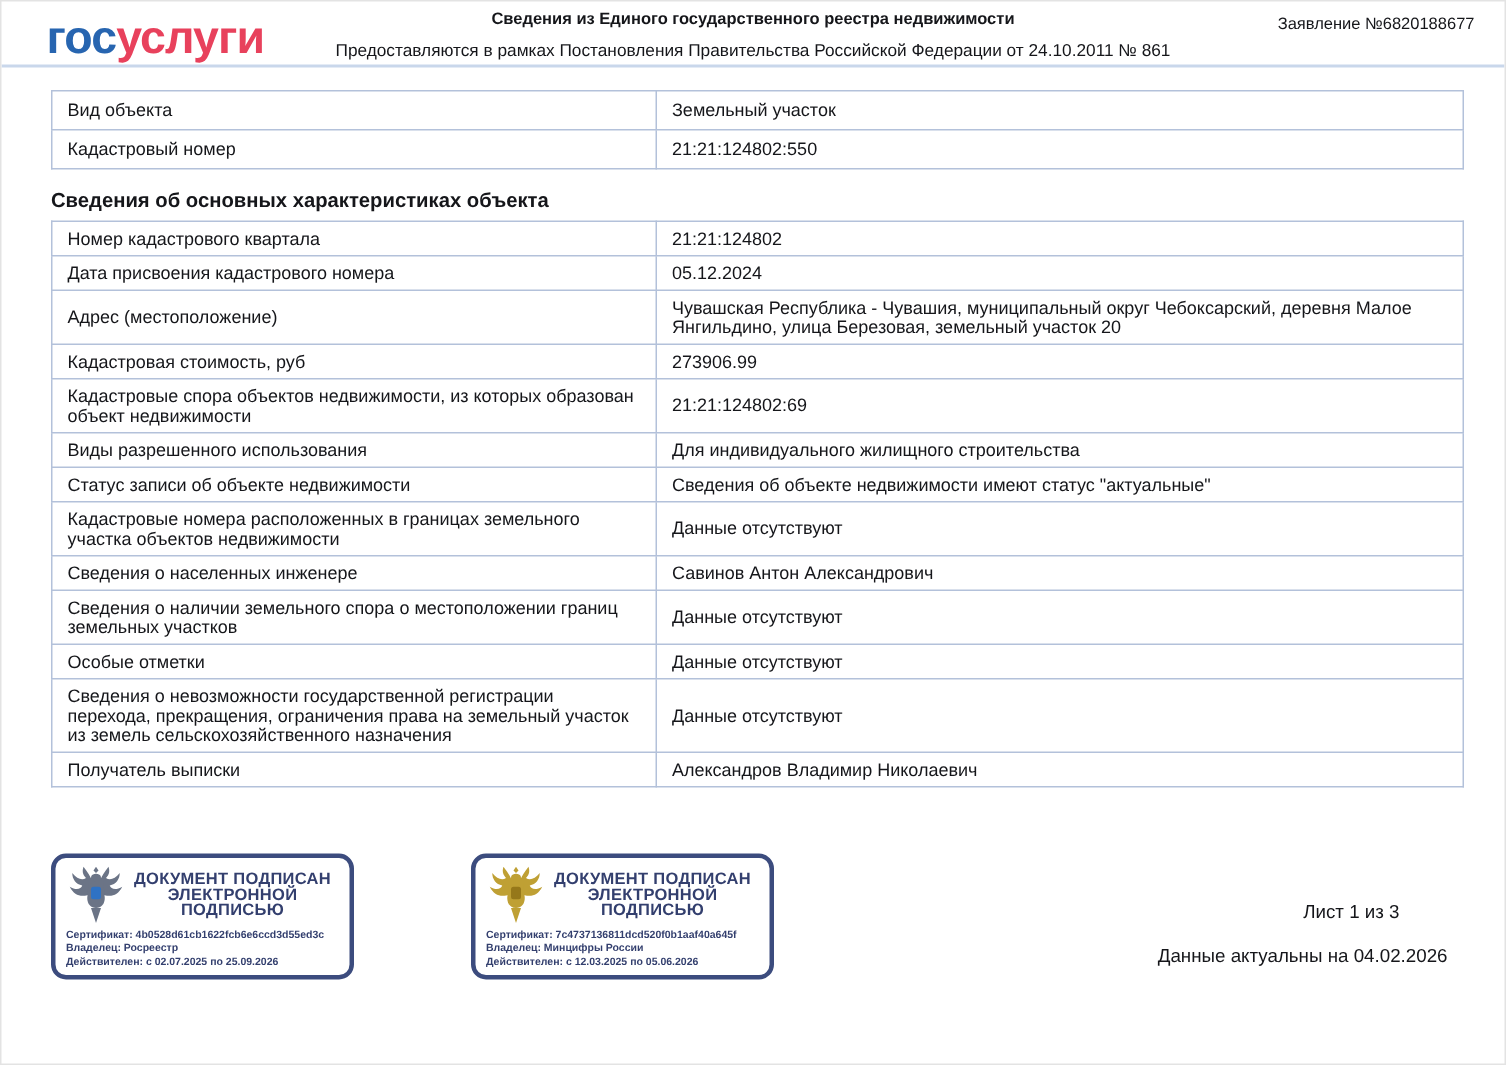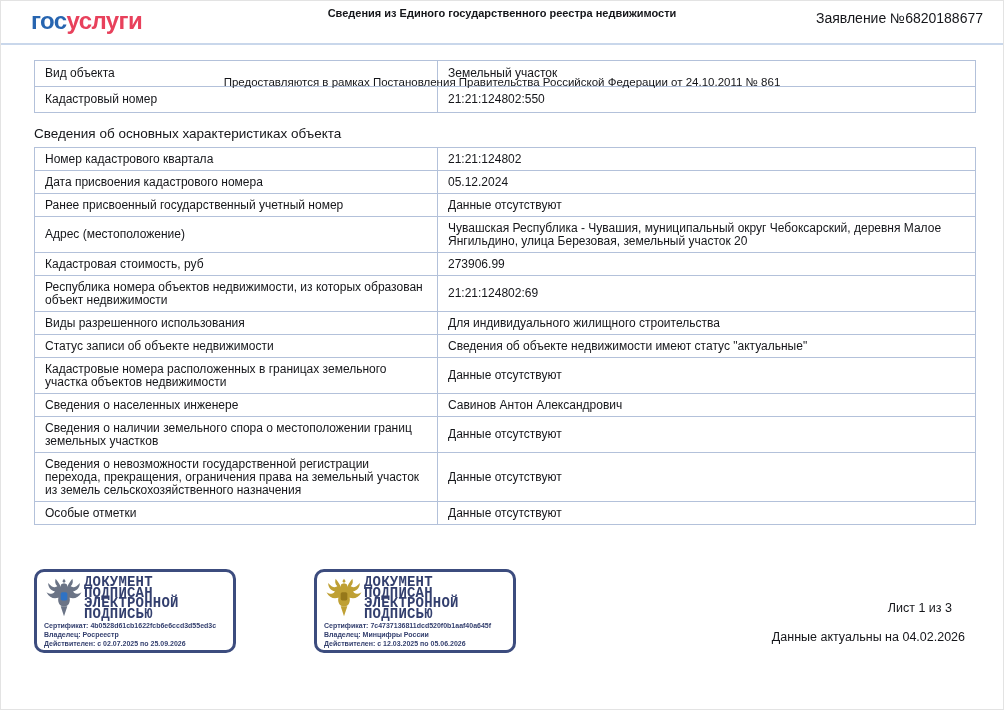--- a/index.html
+++ b/index.html
@@ -8,54 +8,54 @@
     width:1004px; height:710px;
     background:#ffffff;
     border:1px solid #e3e3e3;
     font-family:"Liberation Sans", sans-serif;
     color:#15161a;
     position:relative;
     overflow:hidden;
   }
   
   .header { position:relative; height:44px; border-bottom:2px solid #c9d7eb; }
-  .logo { position:absolute; left:30px; top:6px; font-size:24px; font-weight:700; letter-spacing:-0.6px; }
+  .logo { position:absolute; left:30px; top:6px; font-size:31px; font-weight:700; letter-spacing:-0.6px; }
   .logo .lg-blue { color:#2765b0; }
   .logo .lg-red  { color:#e8415c; }
   .header-title { position:absolute; left:0; right:0; top:6px; text-align:center; font-size:11px; font-weight:700; }
-  .header-subtitle { position:absolute; left:0; right:0; top:27px; text-align:center; font-size:11.5px;margin-top:48px; }
-  .application { position:absolute; right:20px; top:9px; font-size:14px; }
+  .header-subtitle { position:absolute; left:0; right:0; top:27px; text-align:center; font-size:11.5px; }
+  .application { position:absolute; right:20px; top:9px; font-size:11px; }
   
   table.doc { border-collapse:collapse; width:942px; margin-left:33px; table-layout:fixed; }
   table.doc td { border:1px solid #b3c1da; font-size:12px; line-height:13px; vertical-align:middle; }
   table.doc td.c-label { width:403px; }
   #object-table { margin-top:15px; }
   #object-table td { padding:6px 10px; }
   #char-table td { padding:4.5px 10px; }
-  .section-title { margin:13px 0 6px 33px; font-size:13.5px; font-weight:400; }
+  .section-title { margin:13px 0 6px 33px; font-size:13.5px; font-weight:700; }
   
   .footer { display:flex; align-items:flex-start; margin:44px 0 0 33px; }
   .stamp {
     width:202px; height:84px;
     border:3px solid #3c4c7e; border-radius:10px;
     padding:5px 7px 4px 7px;
     color:#333f6e;
     flex:none;
   }
   .stamp + .stamp { margin-left:78px; }
   .stamp-top { display:flex; align-items:center; }
   .stamp-emblem { width:40px; height:40px; flex:none; }
   .stamp-title {
-    flex:1; text-align:left;
-    font-size:14px; font-weight:700; line-height:10.5px;
-    white-space:pre-line; letter-spacing:0.2px;font-family:Liberation Mono, monospace;
+    flex:1; text-align:center;
+    font-size:11px; font-weight:700; line-height:10.5px;
+    white-space:pre-line; letter-spacing:0.2px;
   }
   .stamp-lines { margin-top:3px; font-size:7px; font-weight:700; line-height:8.8px; }
   .footer-right { margin-left:auto; padding-right:38px; padding-top:32px; font-size:12.5px; text-align:right; }
-  .sheet-line { margin-right:13px;text-align:right; }
+  .sheet-line { margin-right:32px;text-align:right; }
   .actual-line { margin-top:15px; }
 </style>
 </head>
 <body>
 
 <div class="page">
 
   <div class="header">
     <div class="logo">
       <span class="lg-blue">гос</span><span class="lg-red">услуги</span>
@@ -84,33 +84,29 @@
     <tbody>
         <tr>
           <td class="c-label">Номер кадастрового квартала</td>
           <td class="c-value">21:21:124802</td>
         </tr>
         <tr>
           <td class="c-label">Дата присвоения кадастрового номера</td>
           <td class="c-value">05.12.2024</td>
         </tr>
         <tr>
-          <td class="c-label">Ранее присвоенный государственный учетный номер</td>
-          <td class="c-value">Данные отсутствуют</td>
-        </tr>
-        <tr>
           <td class="c-label">Адрес (местоположение)</td>
           <td class="c-value">Чувашская Республика - Чувашия, муниципальный округ Чебоксарский, деревня Малое Янгильдино, улица Березовая, земельный участок 20</td>
         </tr>
         <tr>
           <td class="c-label">Кадастровая стоимость, руб</td>
           <td class="c-value">273906.99</td>
         </tr>
         <tr>
-          <td class="c-label">Республика номера объектов недвижимости, из которых образован объект недвижимости</td>
+          <td class="c-label">Кадастровые спора объектов недвижимости, из которых образован объект недвижимости</td>
           <td class="c-value">21:21:124802:69</td>
         </tr>
         <tr>
           <td class="c-label">Виды разрешенного использования</td>
           <td class="c-value">Для индивидуального жилищного строительства</td>
         </tr>
         <tr>
           <td class="c-label">Статус записи об объекте недвижимости</td>
           <td class="c-value">Сведения об объекте недвижимости имеют статус "актуальные"</td>
         </tr>
@@ -120,26 +116,30 @@
         </tr>
         <tr>
           <td class="c-label">Сведения о населенных инженере</td>
           <td class="c-value">Савинов Антон Александрович</td>
         </tr>
         <tr>
           <td class="c-label">Сведения о наличии земельного спора о местоположении границ земельных участков</td>
           <td class="c-value">Данные отсутствуют</td>
         </tr>
         <tr>
+          <td class="c-label">Особые отметки</td>
+          <td class="c-value">Данные отсутствуют</td>
+        </tr>
+        <tr>
           <td class="c-label">Сведения о невозможности государственной регистрации перехода, прекращения, ограничения права на земельный участок из земель сельскохозяйственного назначения</td>
           <td class="c-value">Данные отсутствуют</td>
         </tr>
         <tr>
-          <td class="c-label">Особые отметки</td>
-          <td class="c-value">Данные отсутствуют</td>
+          <td class="c-label">Получатель выписки</td>
+          <td class="c-value">Александров Владимир Николаевич</td>
         </tr>
       </tbody>
   </table>
 
   <div class="footer">
 
     <div class="stamp">
       <div class="stamp-top">
         <svg class="stamp-emblem" viewBox="0 0 48 48">
           <g fill="#6b7486">

